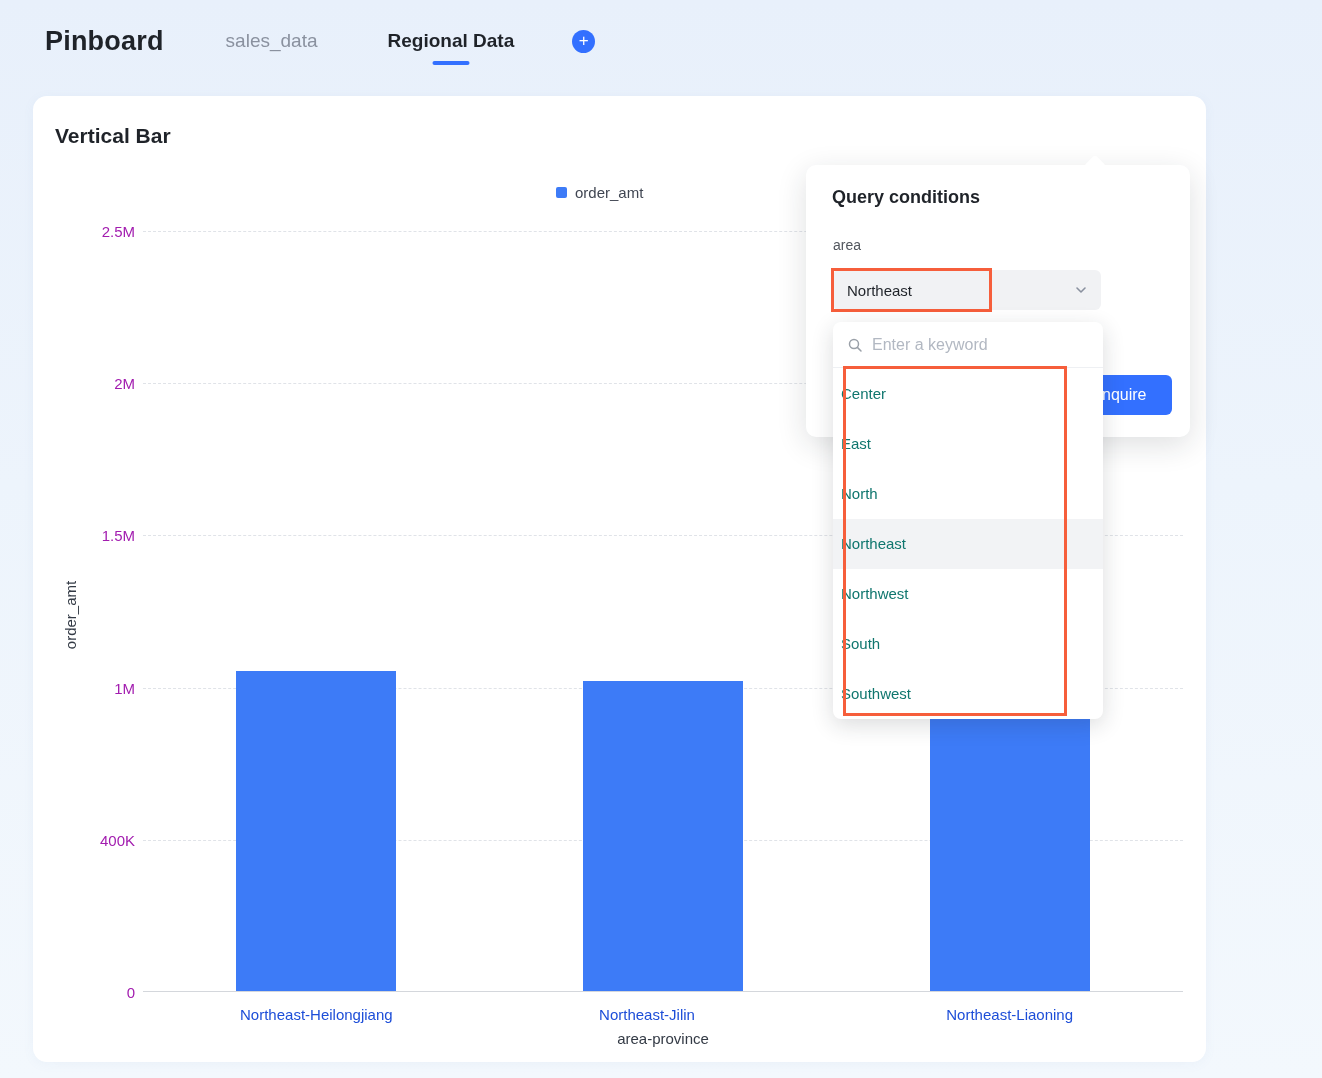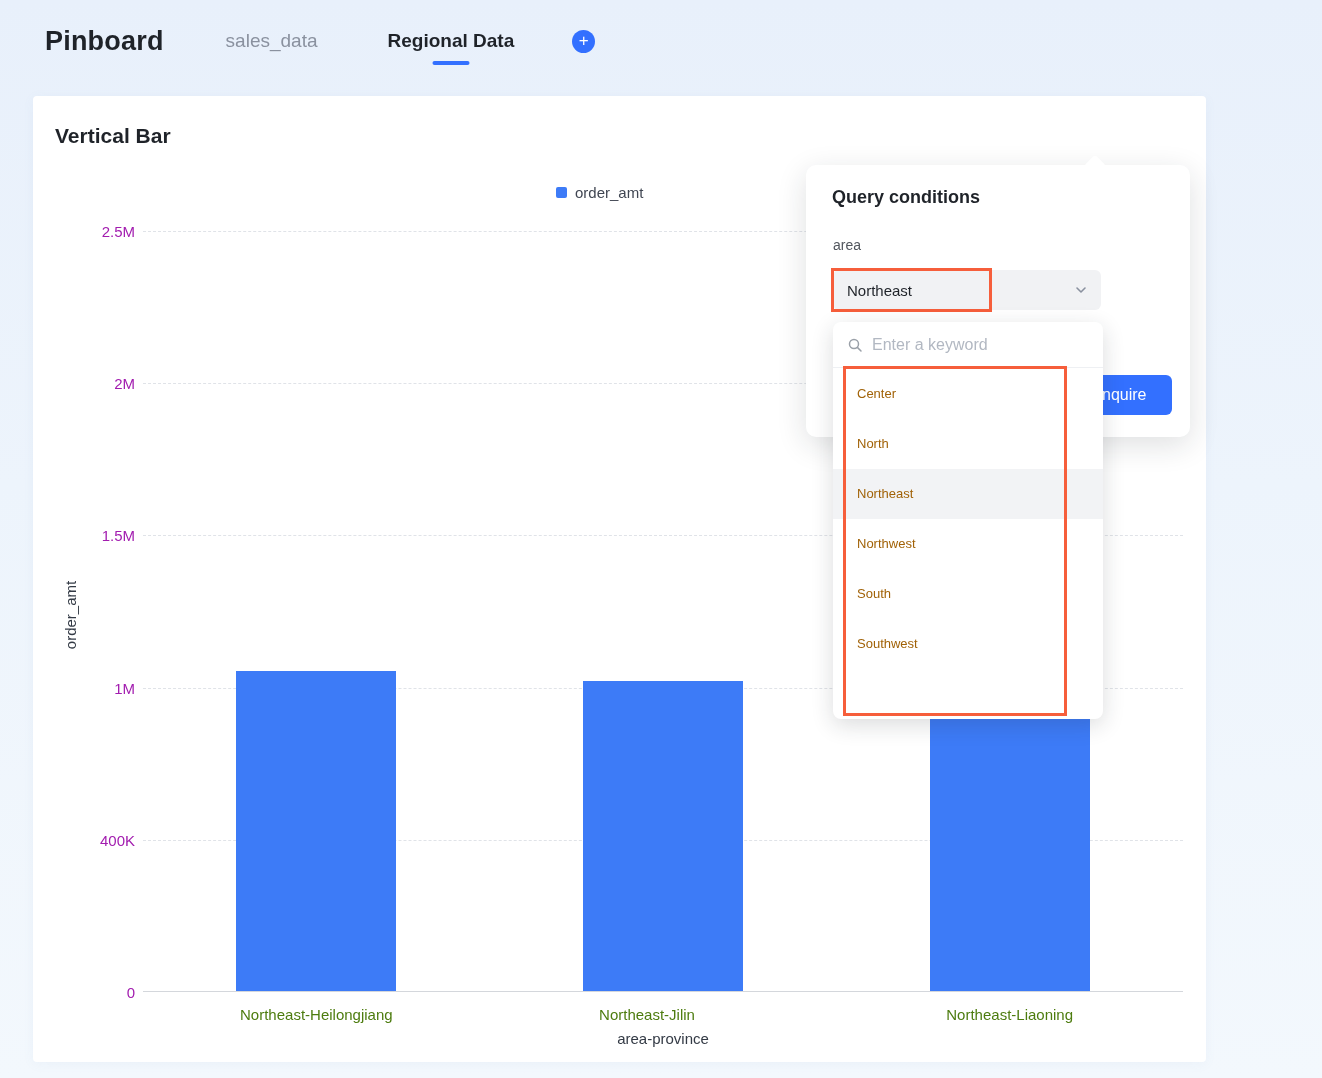--- a/index.html
+++ b/index.html
@@ -17,34 +17,34 @@
   .tab { font-size:19px; color:#8a919f; cursor:pointer; position:relative; }
   .tab.active { color:#1f2329; font-weight:bold;text-align:center; }
   .tab-underline { position:absolute; left:50%; transform:translateX(-50%);
     top:calc(100% + 9px); width:37px; height:4px; border-radius:2px; background:#3370ff; }
   .add-btn { margin-left:58px; width:23px; height:23px; border-radius:50%;
     background:#3370ff; color:#fff; display:flex; align-items:center; justify-content:center;
     font-size:17px; line-height:1; cursor:pointer; padding-bottom:1px; }
 
   
   .card { position:absolute; left:33px; top:96px; width:1173px; height:966px;
-    background:#fff; border-radius:4px; box-shadow:0 2px 12px rgba(100,130,180,.06); }
+    background:#fff; border-radius:14px; box-shadow:0 2px 12px rgba(100,130,180,.06); }
   .card-title { position:absolute; left:22px; top:28px; font-size:21px; font-weight:bold; color:#1f2329; }
 
   
   .legend { position:absolute; left:523px; top:88px; display:flex; align-items:center; gap:8px; }
   .legend-swatch { width:11px; height:11px; border-radius:2px; background:#3D7BF7; }
   .legend-label { font-size:15px; color:#404652; }
   .chart-plot { position:absolute; left:110px; top:135px; width:1040px; height:761px;
     border-bottom:1px solid #d4d7dc; }
   .gridline { position:absolute; left:0; right:0; height:0; border-top:1px dashed #e0e3e8; }
   .ytick { position:absolute; left:22px; width:80px; text-align:right; font-size:15px;
     color:#a21caf; transform:translateY(-50%); }
   .bar { position:absolute; bottom:0; background:#3D7BF7; }
-  .xlabel { position:absolute; text-align:center; font-size:15px; color:#4d7c0f; }
+  .xlabel { position:absolute; text-align:center; font-size:15px; color:#1d4ed8; }
   .y-axis-title { position:absolute; left:37px; top:519px;
     transform:translate(-50%,-50%) rotate(-90deg); font-size:15px; color:#333a45; white-space:nowrap; }
   .x-axis-title { position:absolute; left:110px; width:1040px; top:934px;
     text-align:center; font-size:15px; color:#333a45; }
 
   
   .popover { position:absolute; left:806px; top:165px; width:384px; height:272px;
     background:#fff; border-radius:10px; box-shadow:0 8px 30px rgba(31,35,41,.14); z-index:20;padding-left:32px; }
   .popover-arrow { position:absolute; top:-7px; left:281px; width:16px; height:16px;
     background:#fff; transform:rotate(45deg); border-radius:3px; }
@@ -59,22 +59,22 @@
 
   
   .dropdown { position:absolute; left:833px; top:322px; width:270px; height:397px;
     background:#fff; border-radius:8px; box-shadow:0 6px 22px rgba(31,35,41,.16); z-index:30; }
   .search-row { height:46px; display:flex; align-items:center; gap:9px; padding:0 14px;
     border-bottom:1px solid #eef0f3; }
   .search-input { border:none; outline:none; flex:1; font-size:16px; color:#1f2329;
     font-family:"Liberation Sans",sans-serif; background:transparent; }
   .search-input::placeholder { color:#b2b8c2; }
   .options { position:absolute; top:47px; left:0; right:0; bottom:0; }
-  .option { height:50px; line-height:50px; padding-left:24px; font-size:13px;
-    color:#a16207; cursor:pointer; }
+  .option { height:50px; line-height:50px; padding-left:8px; font-size:15px;
+    color:#0f766e; cursor:pointer; }
   .option.selected { background:#f2f3f5; }
 
   
   .annotation { position:absolute; border:3px solid #f65e3b; pointer-events:none; z-index:5; }
   .annotation-select { left:25px; top:103px; width:161px; height:44px; }
   .annotation-options { left:10px; top:44px; width:224px; height:350px; }
 </style>
 </head>
 <body>
 
@@ -145,20 +145,21 @@
   <div class="dropdown">
     <div class="search-row">
       <svg width="16" height="16" viewBox="0 0 16 16">
         <circle cx="7" cy="7" r="4.5" fill="none" stroke="#9aa0a8" stroke-width="1.5"></circle>
         <line x1="10.6" y1="10.6" x2="14" y2="14" stroke="#9aa0a8" stroke-width="1.5" stroke-linecap="round"></line>
       </svg>
       <input class="search-input" placeholder="Enter a keyword" style="">
     </div>
     <div class="options">
       <div class="option">Center</div>
+      <div class="option">East</div>
       <div class="option">North</div>
       <div class="option selected">Northeast</div>
       <div class="option">Northwest</div>
       <div class="option">South</div>
       <div class="option">Southwest</div>
     </div>
     <div class="annotation annotation-options"></div>
   </div>
 
 </div>

